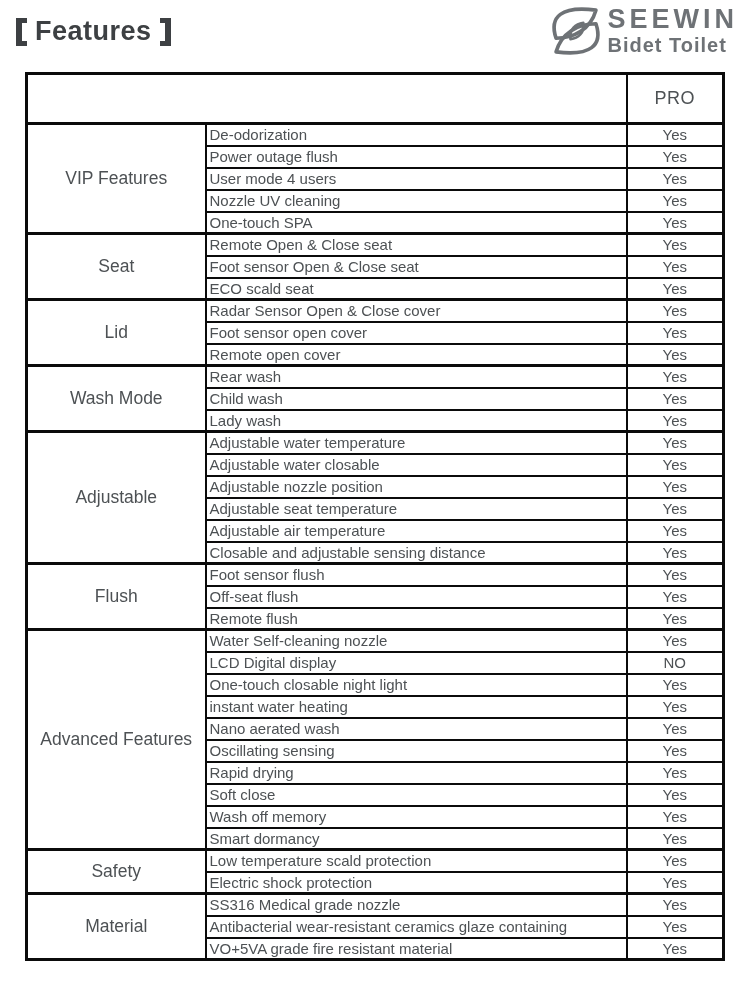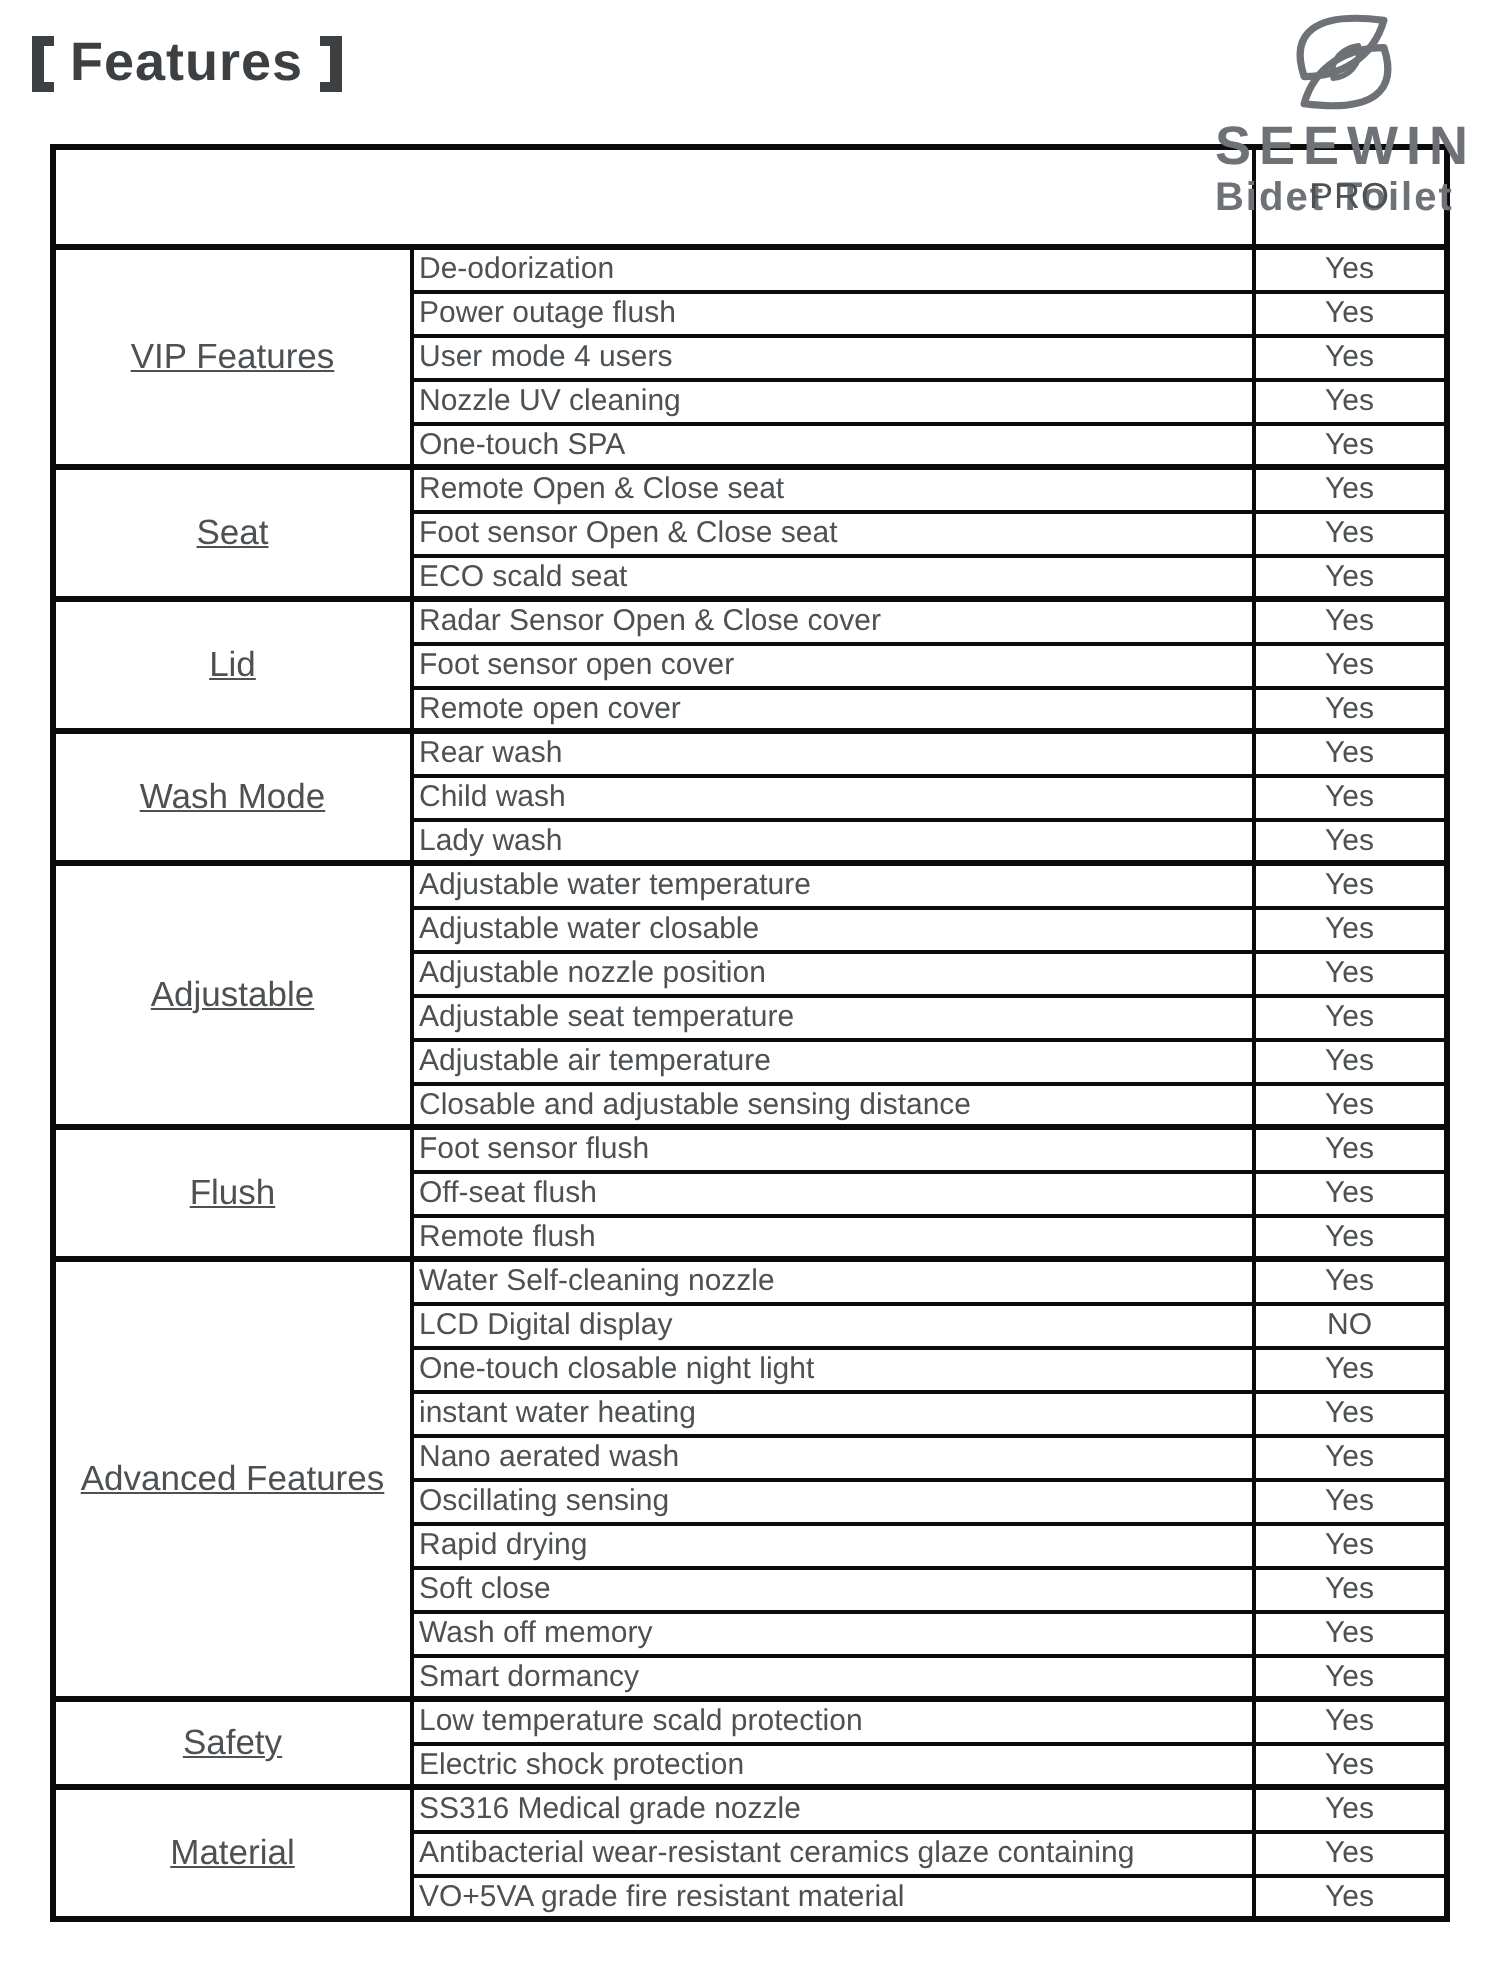--- a/index.html
+++ b/index.html
@@ -42,21 +42,20 @@
     border-color: #3d4043;
   }
   .bracket-left  { border-left: 6px solid #3d4043; border-top: 5px solid #3d4043; border-bottom: 5px solid #3d4043; margin-right: 8px; }
   .bracket-right { border-right: 6px solid #3d4043; border-top: 5px solid #3d4043; border-bottom: 5px solid #3d4043; margin-left: 8px; }
 
   .logo {
     display: flex;
     align-items: center;
     margin-top: 2px;
     margin-right: 2px;
-    flex-direction: column;
   }
   .logo-icon { width: 58px; height: 58px; flex: 0 0 auto; }
   .logo-text { display: flex; flex-direction: column; margin-left: 2px; }
   .logo-brand {
     color: #6e7276;
     font-size: 27px;
     font-weight: 700;
     letter-spacing: 4px;
     line-height: 1.0;
   }
@@ -92,21 +91,20 @@
   }
   tr.data-row { height: 22px; }
   tr.group-start td { border-top: 3px solid #0b0b0b; }
   td.category-cell {
     text-align: center;
     vertical-align: middle;
     font-size: 17.5px;
     border-right: 2px solid #0b0b0b;
     padding: 0 1px;
     white-space: nowrap;
-    text-decoration: underline;
   }
   td.feature-cell {
     font-size: 15px;
     padding: 0 17px 0 3px;
     white-space: nowrap;
     vertical-align: middle;
   }
   td.value-cell {
     text-align: center;
     vertical-align: middle;

